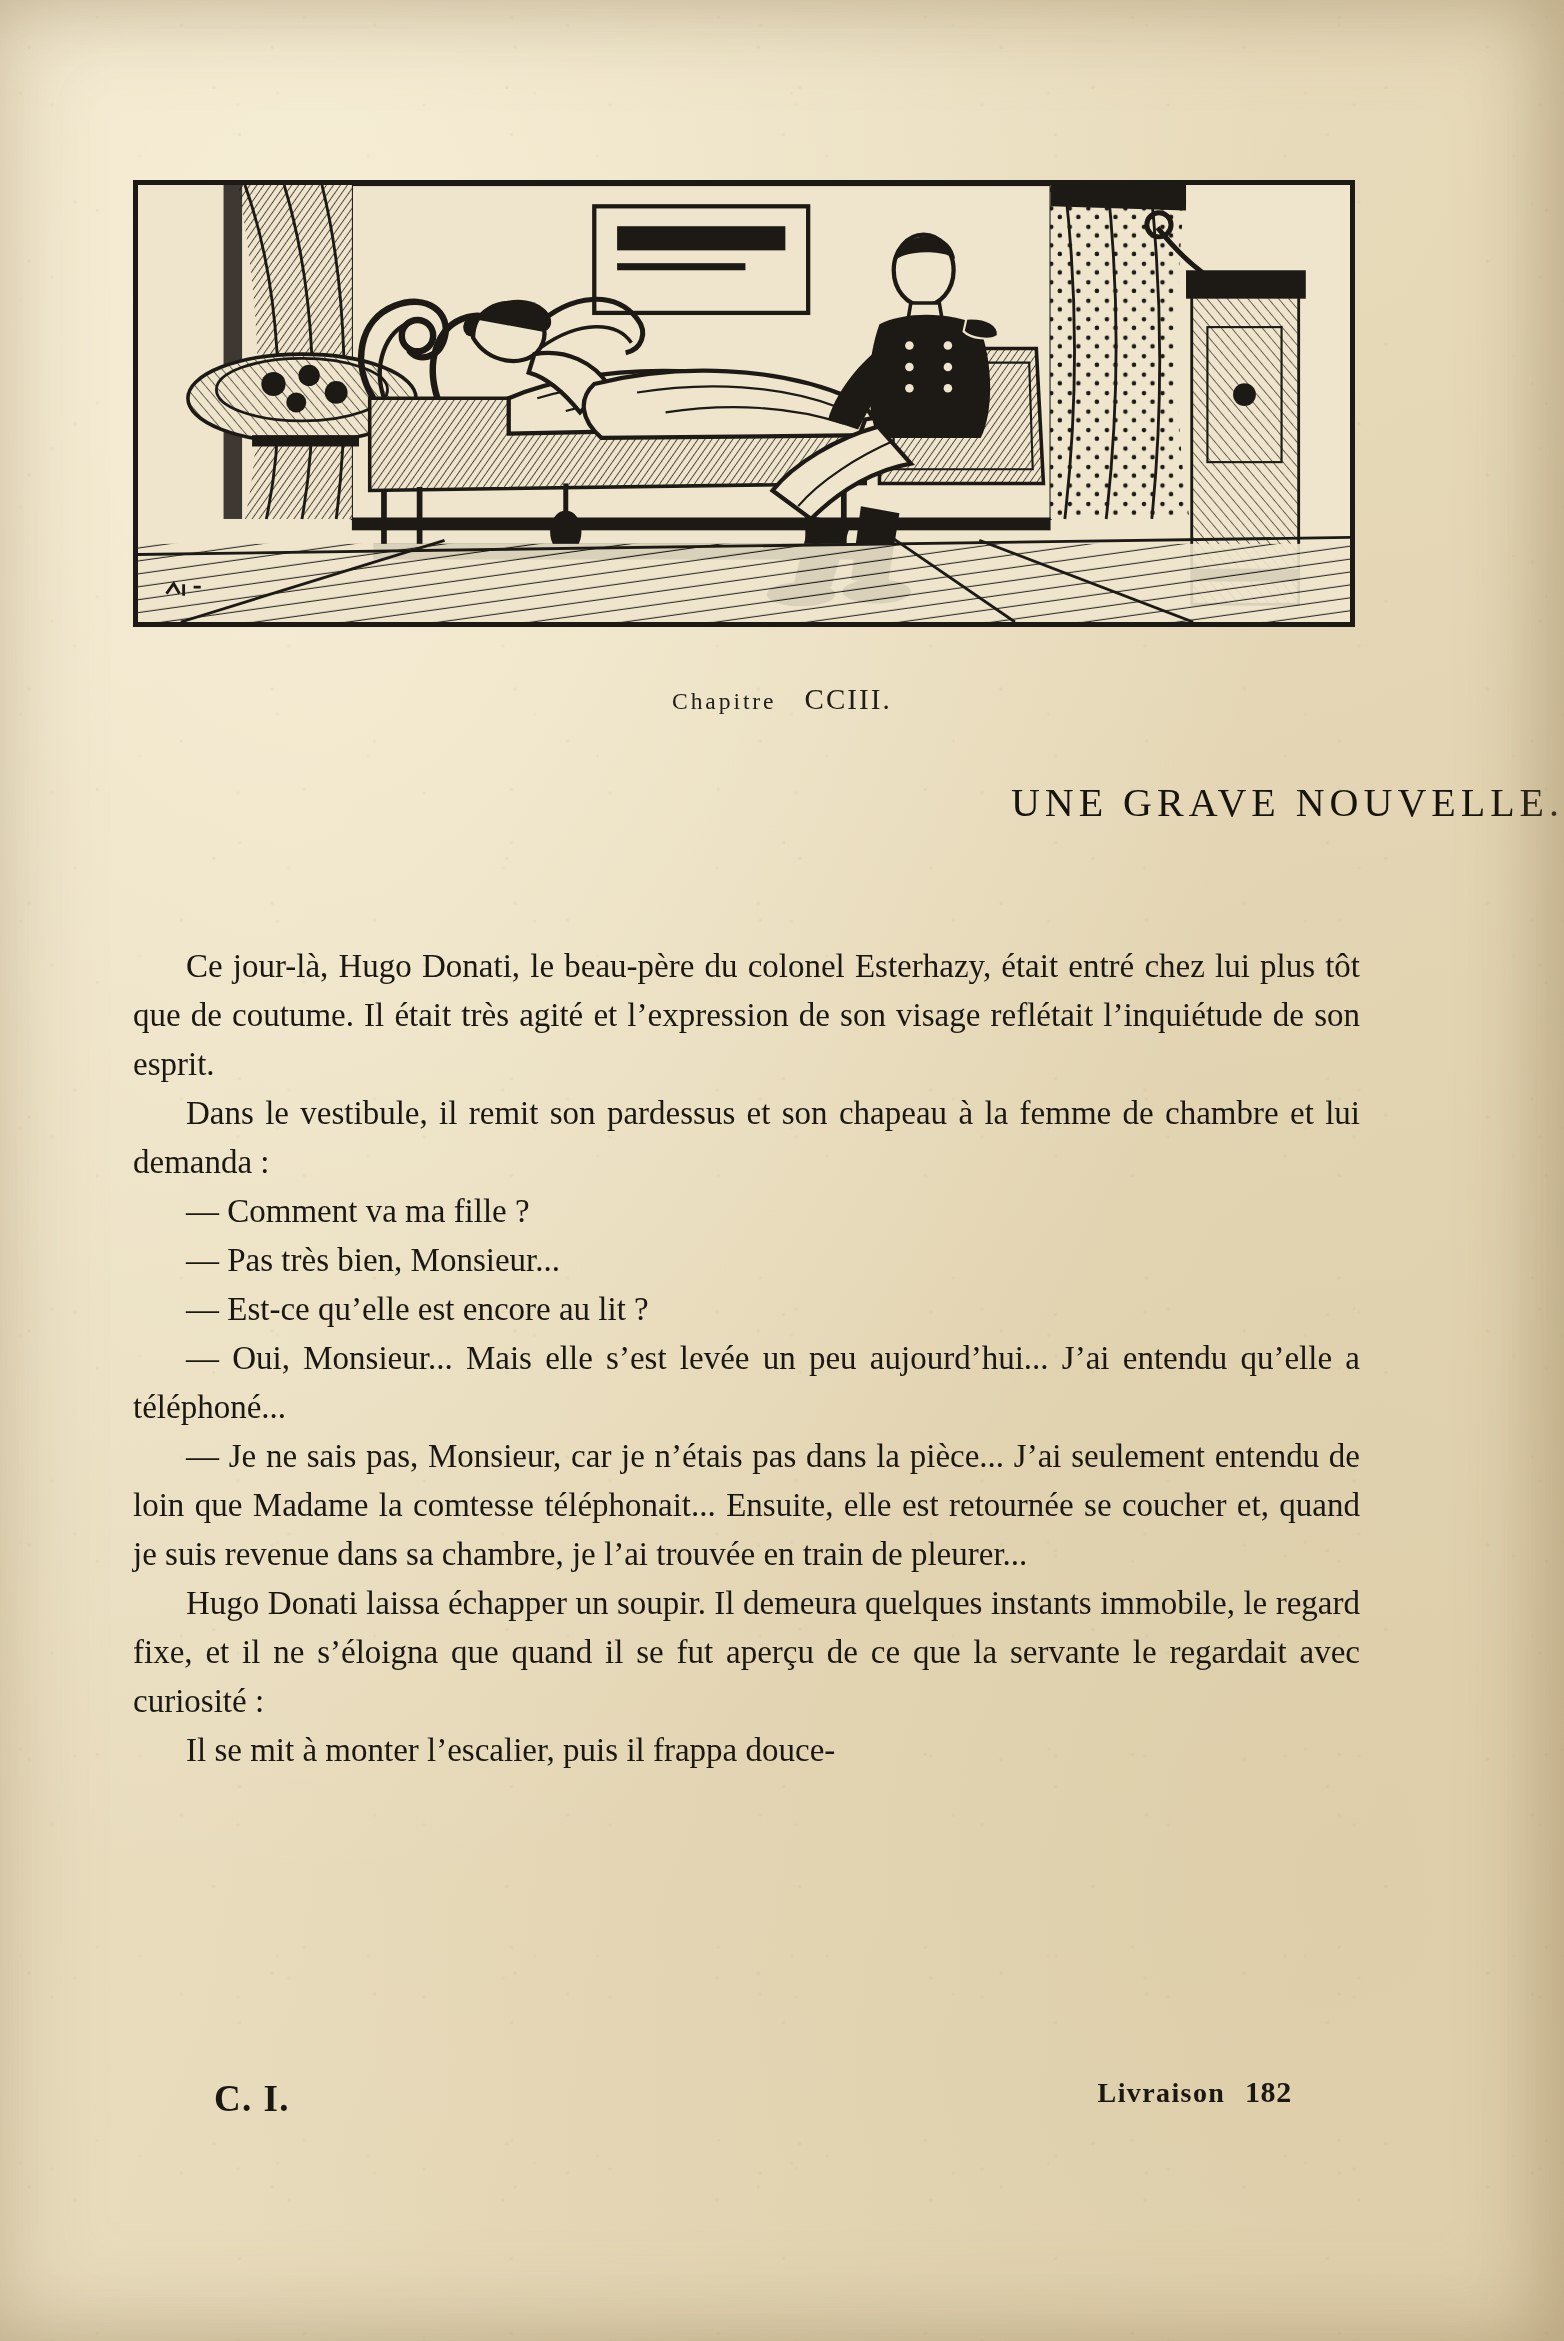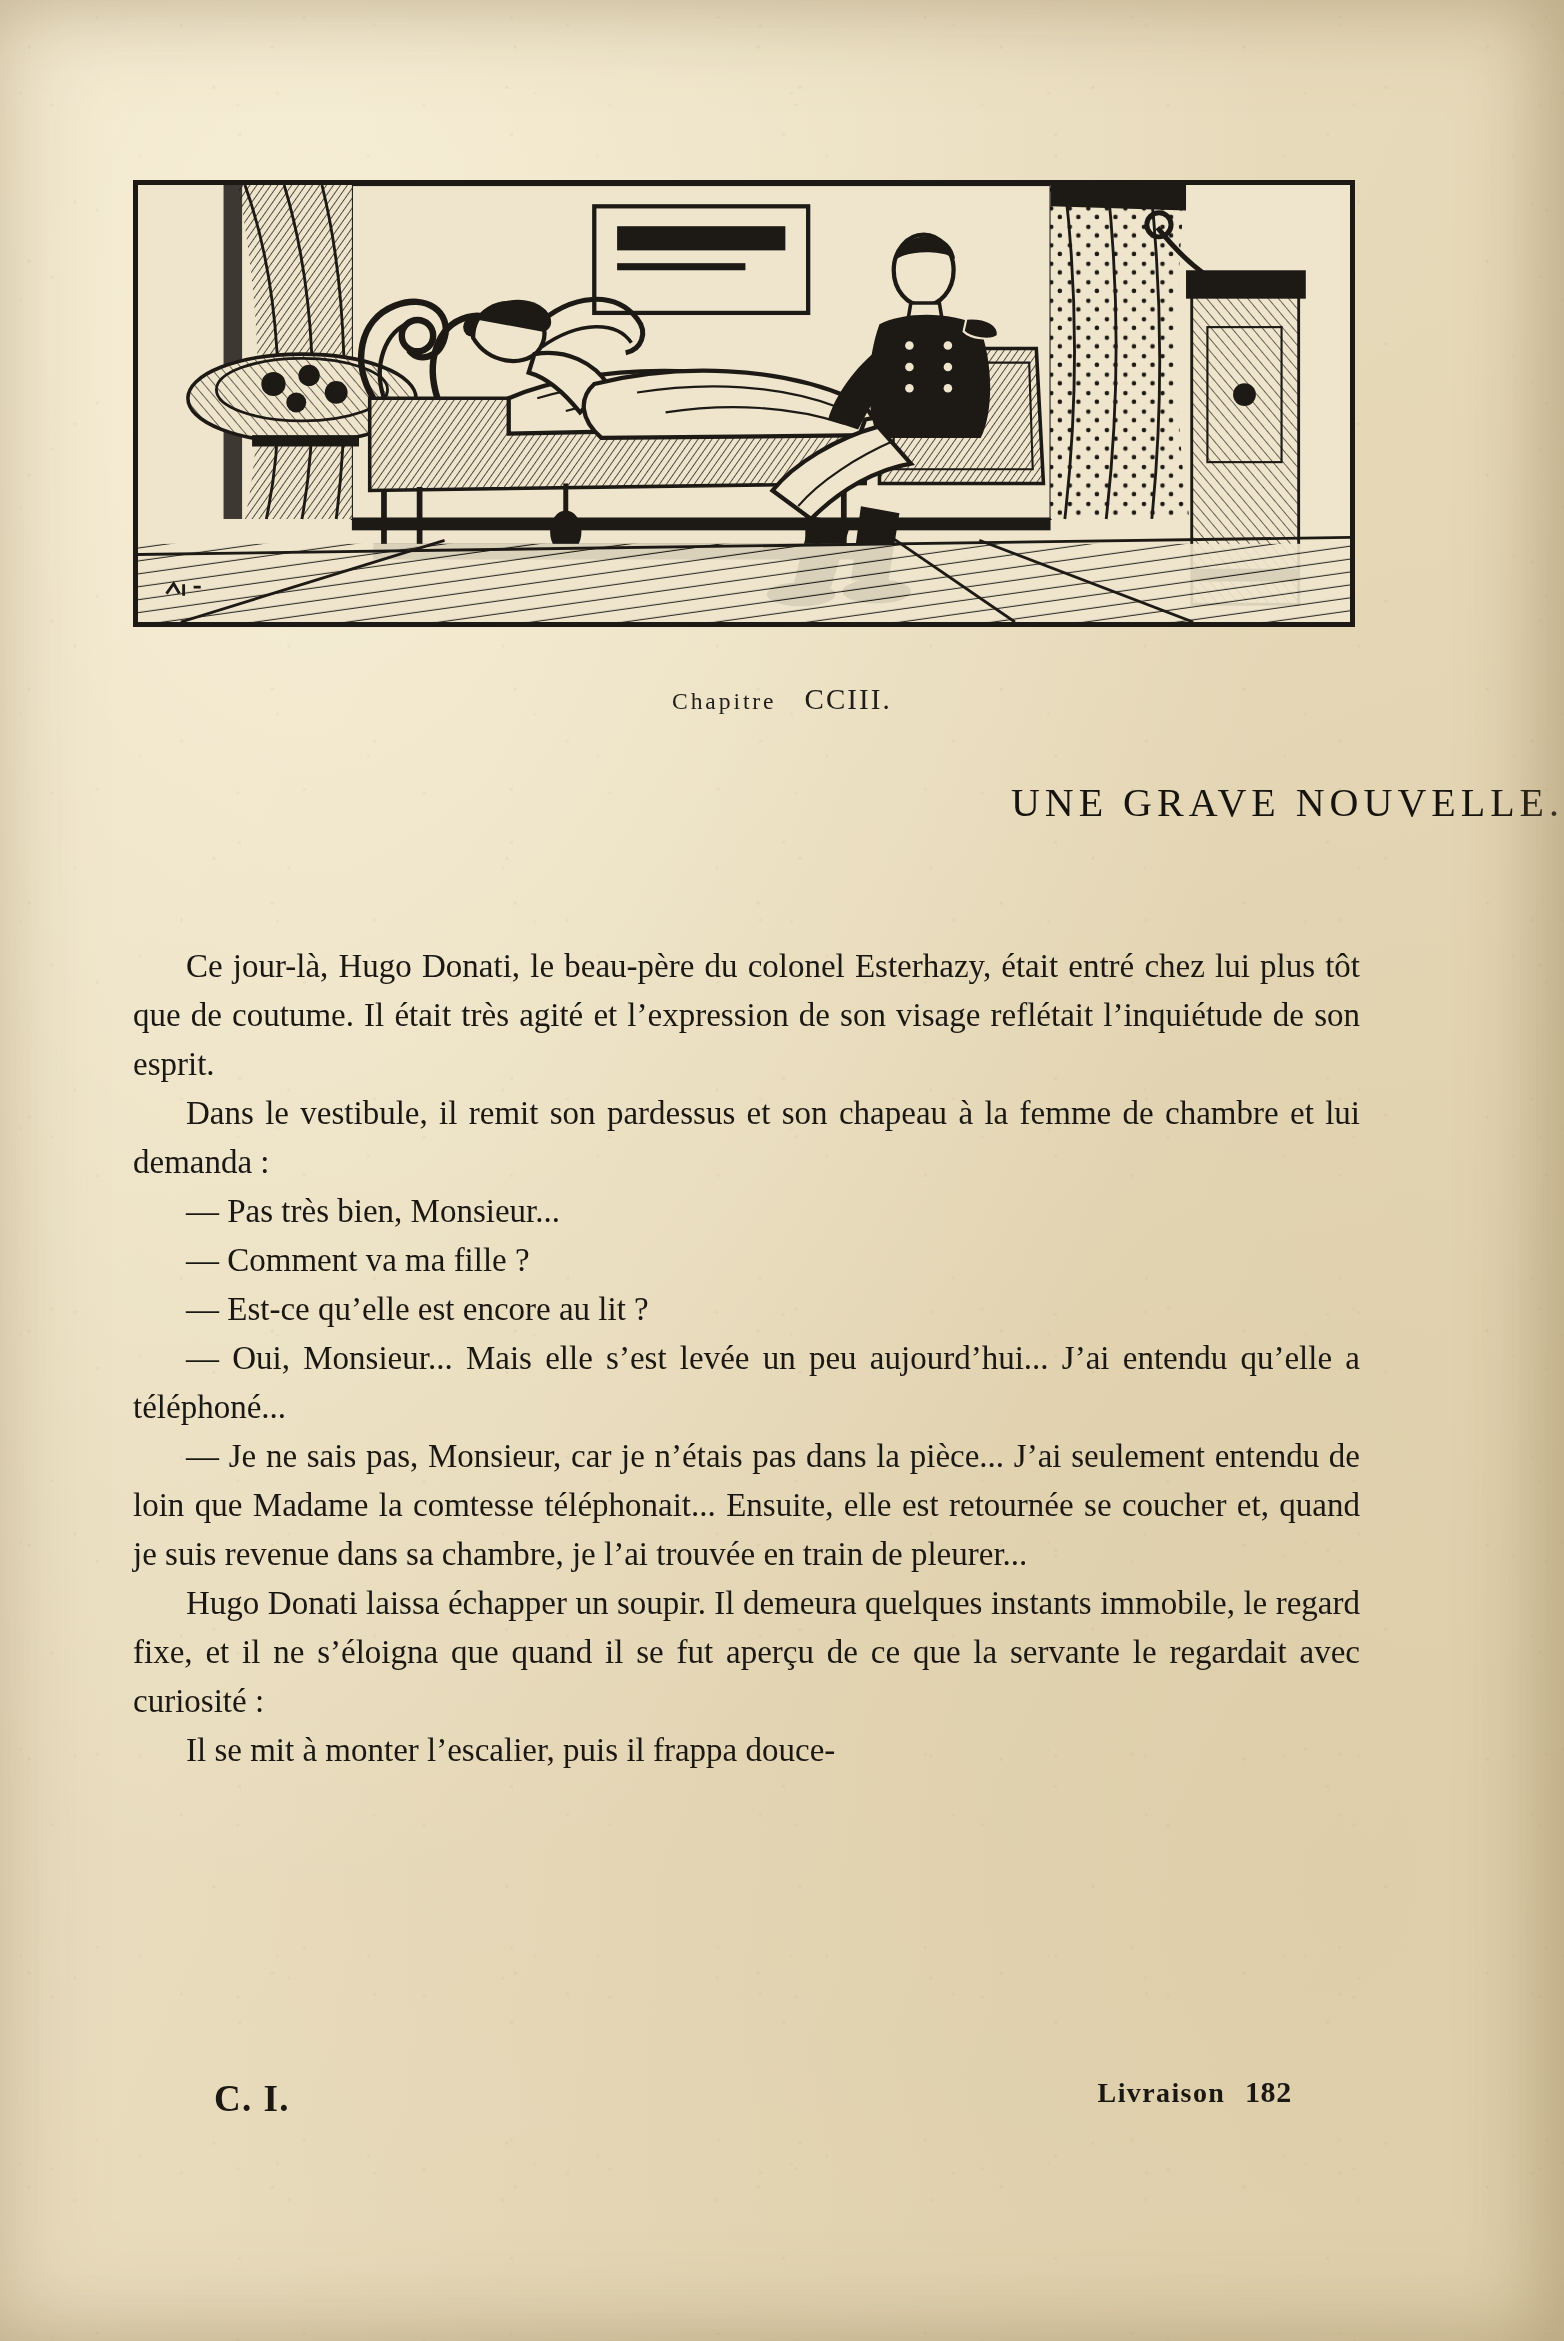--- a/index.html
+++ b/index.html
@@ -296,22 +296,22 @@
   <div class="chapter-line">
     <span class="small-caps">Chapitre</span>
     <span style="margin-left:18.6px;">CCIII.</span>
   </div>
 
   <div class="chapter-title">UNE GRAVE NOUVELLE.</div>
 
   <div class="body-text">
     <p>Ce jour-là, Hugo Donati, le beau-père du colonel Esterhazy, était entré chez lui plus tôt que de coutume. Il était très agité et l’expression de son visage reflétait l’inquiétude de son esprit.</p>
     <p>Dans le vestibule, il remit son pardessus et son chapeau à la femme de chambre et lui demanda :</p>
+    <p class="dash">— Comment va ma fille ?</p>
     <p class="dash">— Pas très bien, Monsieur...</p>
-    <p class="dash">— Comment va ma fille ?</p>
     <p class="dash">— Est-ce qu’elle est encore au lit ?</p>
     <p class="dash">— Oui, Monsieur... Mais elle s’est levée un peu aujourd’hui... J’ai entendu qu’elle a téléphoné...</p>
     <p class="dash">— Je ne sais pas, Monsieur, car je n’étais pas dans la pièce... J’ai seulement entendu de loin que Madame la comtesse téléphonait... Ensuite, elle est retournée se coucher et, quand je suis revenue dans sa chambre, je l’ai trouvée en train de pleurer...</p>
     <p>Hugo Donati laissa échapper un soupir. Il demeura quelques instants immobile, le regard fixe, et il ne s’éloigna que quand il se fut aperçu de ce que la servante le regardait avec curiosité :</p>
     <p>Il se mit à monter l’escalier, puis il frappa douce-</p>
   </div>
 
   <div class="footer-left">C. I.</div>
   <div class="footer-right">
     <span class="lv">Livraison</span>

